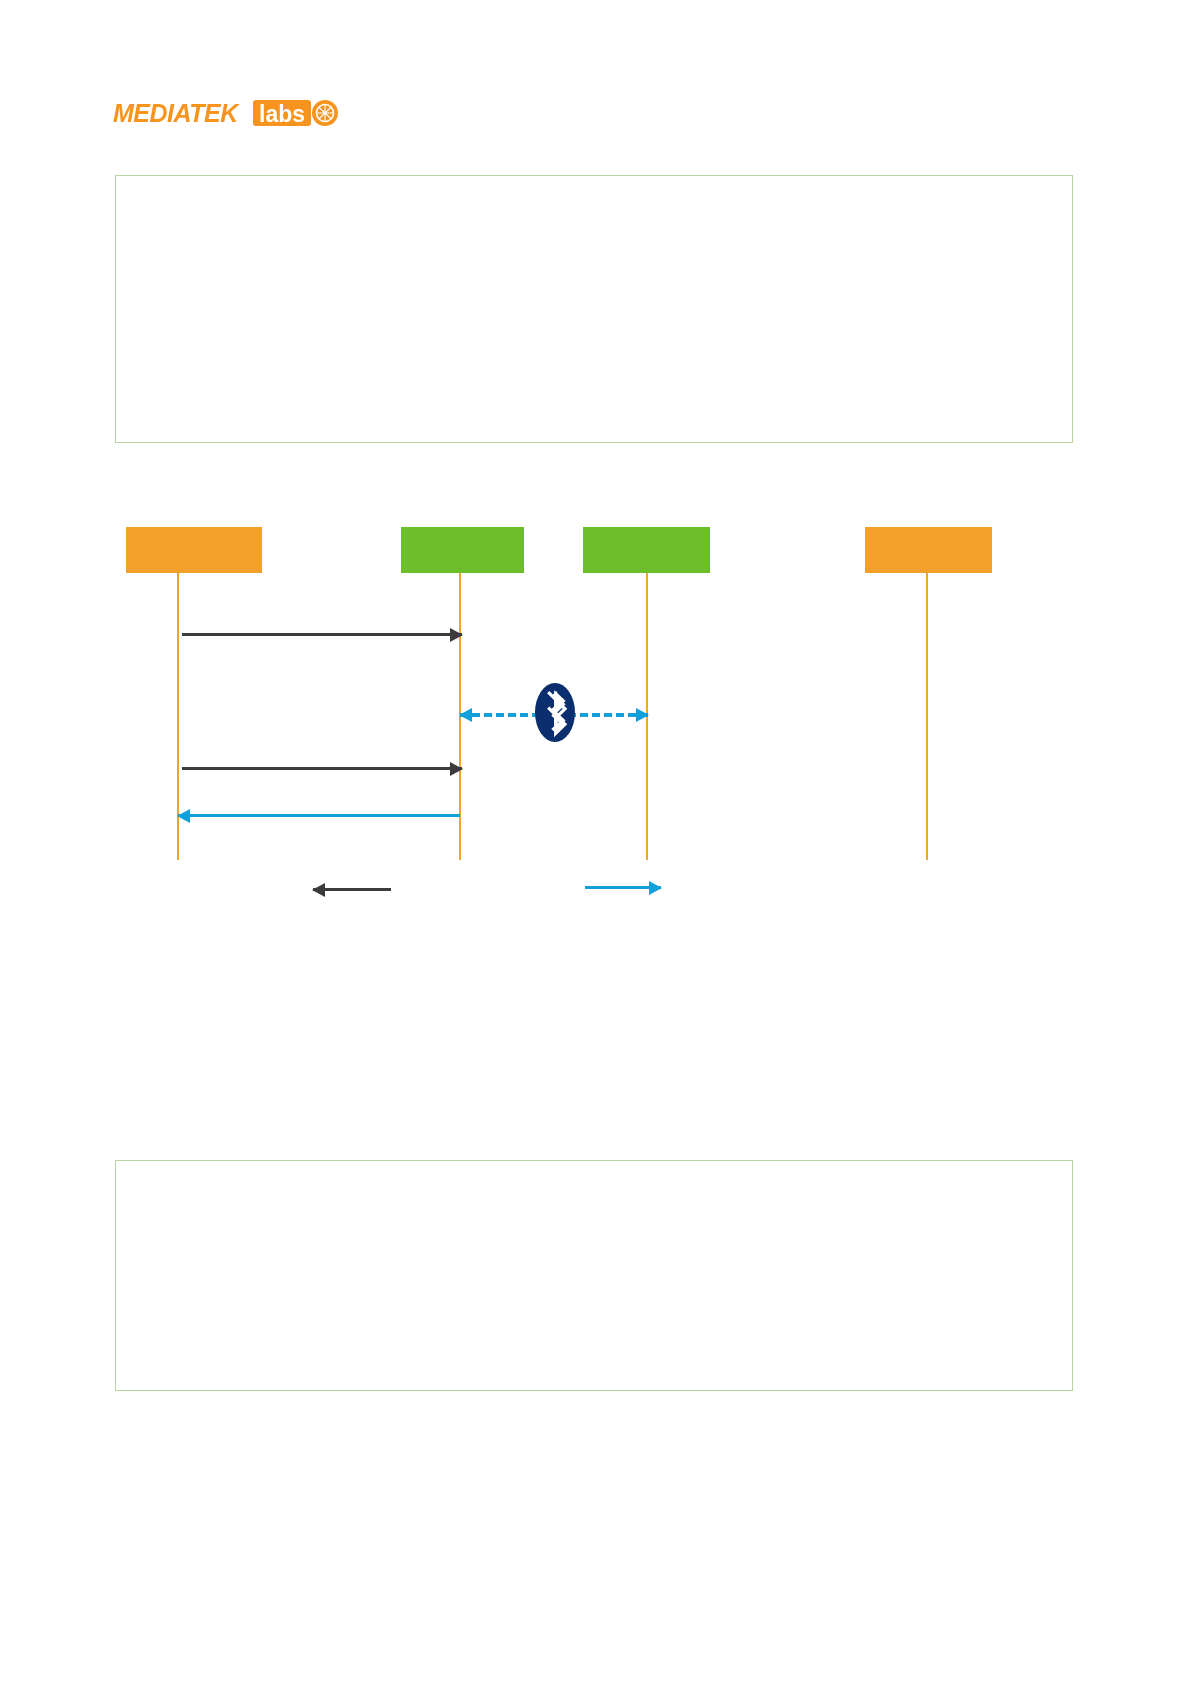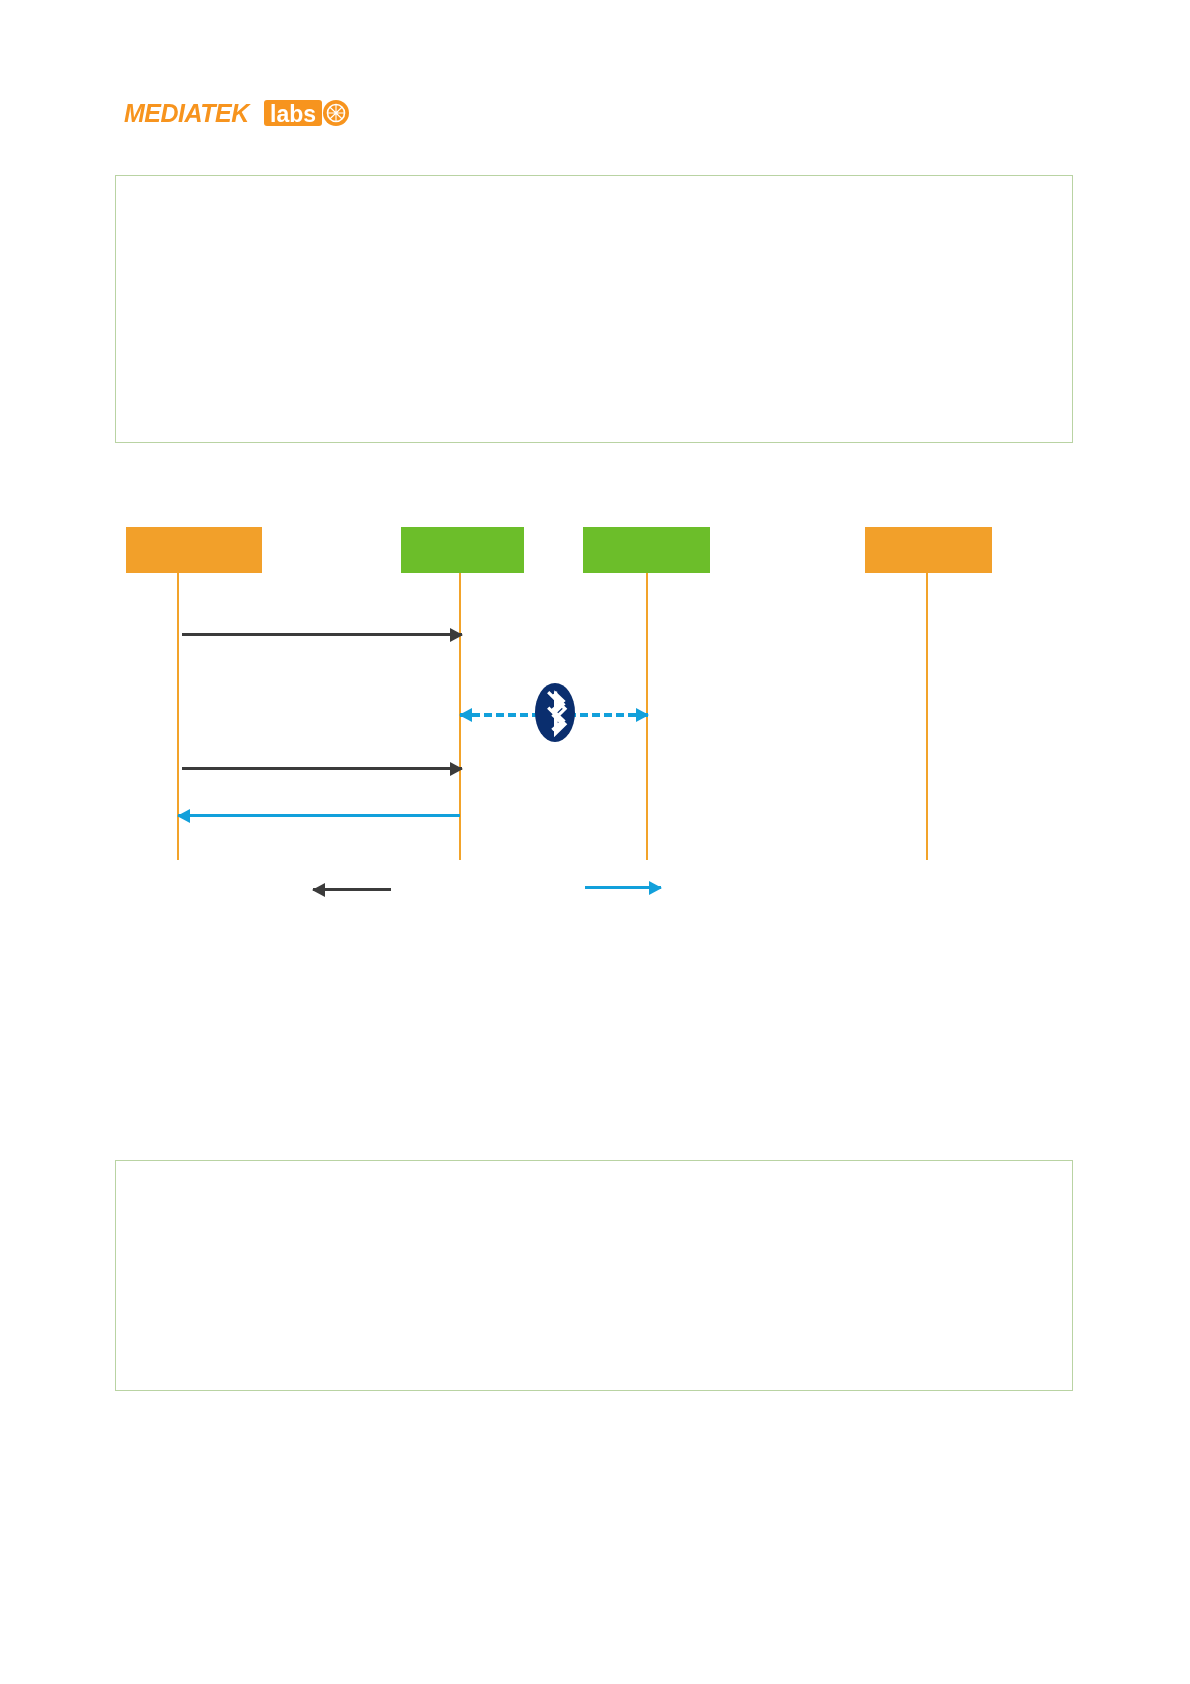--- a/index.html
+++ b/index.html
@@ -16,21 +16,21 @@
     position: relative;
     width: 1190px;
     height: 1684px;
     background: #ffffff;
     overflow: hidden;
   }
 
   
   #logo {
     position: absolute;
-    left: 124px;
+    left: 113px;
     top: 96px;
     width: 232px;
     height: 34px;
     display: flex;
     align-items: center;
   }
   #logo svg { display: block; }
 
   
   .note-box {

